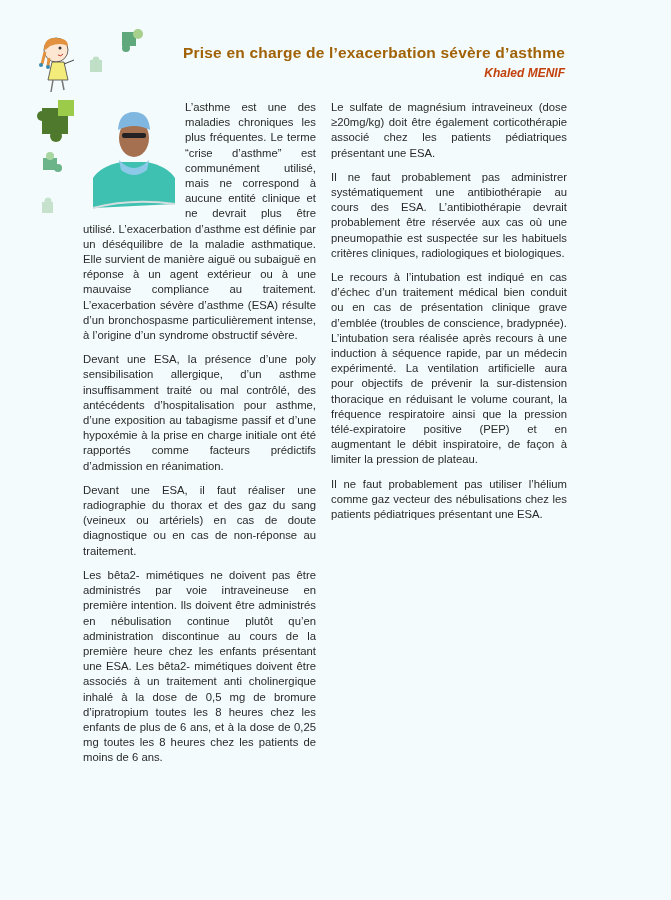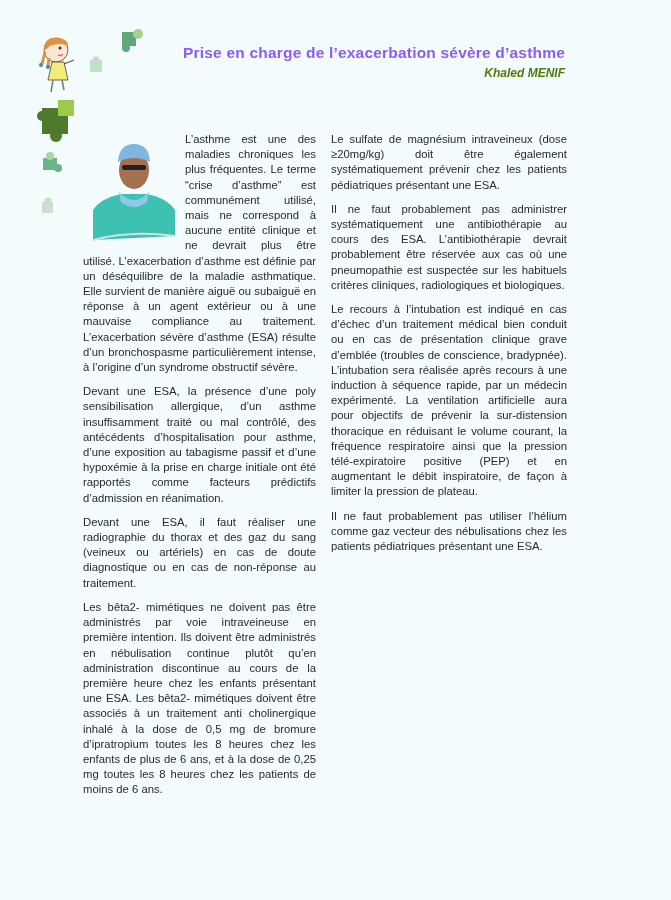--- a/index.html
+++ b/index.html
@@ -6,30 +6,30 @@
   body {
     width:671px; height:900px; overflow:hidden;
     background:#f3fbfc;
     font-family:"Liberation Sans", "DejaVu Sans", sans-serif;
     color:#2a2a2a;
     position:relative;
   }
   .title {
     position:absolute; left:150px; top:44px; width:415px;
     text-align:right;
-    color:#8b5cf6; font-size:15.5px; font-weight:bold; letter-spacing:0.2px;
+    color:#a16207; font-size:15.5px; font-weight:bold; letter-spacing:0.2px;
   }
   .author {
     position:absolute; left:350px; top:66px; width:215px;
     text-align:right;
-    color:#4d7c0f; font-size:12px; font-weight:bold; font-style:italic;
+    color:#c2410c; font-size:12px; font-weight:bold; font-style:italic;
   }
   .deco { position:absolute; }
   .col {
-    position:absolute; top:132px;
+    position:absolute; top:100px;
     font-size:11.3px; line-height:15.2px;
     text-align:justify;
   }
   .col.left { left:83px; width:233px; }
   .col.right { left:331px; width:236px; }
   .col p { margin:0 0 9px 0; }
   .col p.tight { margin-bottom:0; }
   .photo {
     float:left; width:86px; height:110px; margin:0 8px 2px 8px;
     position:relative;
@@ -91,17 +91,17 @@
       <path d="M2 108 Q40 98 84 104" stroke="#d6dde0" stroke-width="2" fill="none"></path>
     </svg>
   </div>
   <p>L’asthme est une des maladies chroniques les plus fréquentes. Le terme “crise d’asthme” est communément utilisé, mais ne correspond à aucune entité clinique et ne devrait plus être utilisé. L’exacerbation d’asthme est définie par un déséquilibre de la maladie asthmatique. Elle survient de manière aiguë ou subaiguë en réponse à un agent extérieur ou à une mauvaise compliance au traitement. L’exacerbation sévère d’asthme (ESA) résulte d’un bronchospasme particulièrement intense, à l’origine d’un syndrome obstructif sévère.</p>
   <p>Devant une ESA, la présence d’une poly sensibilisation allergique, d’un asthme insuffisamment traité ou mal contrôlé, des antécédents d’hospitalisation pour asthme, d’une exposition au tabagisme passif et d’une hypoxémie à la prise en charge initiale ont été rapportés comme facteurs prédictifs d’admission en réanimation.</p>
   <p>Devant une ESA, il faut réaliser une radiographie du thorax et des gaz du sang (veineux ou artériels) en cas de doute diagnostique ou en cas de non-réponse au traitement.</p>
   <p>Les bêta2- mimétiques ne doivent pas être administrés par voie intraveineuse en première intention. Ils doivent être administrés en nébulisation continue plutôt qu’en administration discontinue au cours de la première heure chez les enfants présentant une ESA. Les bêta2- mimétiques doivent être associés à un traitement anti cholinergique inhalé à la dose de 0,5 mg de bromure d’ipratropium toutes les 8 heures chez les enfants de plus de 6 ans, et à la dose de 0,25 mg toutes les 8 heures chez les patients de moins de 6 ans.</p>
 </div>
 
 <div class="col right">
-  <p>Le sulfate de magnésium intraveineux (dose ≥20mg/kg) doit être également systématiquement prévenir chez les patients pédiatriques présentant une ESA.</p>
+  <p>Le sulfate de magnésium intraveineux (dose ≥20mg/kg) doit être également corticothérapie associé chez les patients pédiatriques présentant une ESA.</p>
   <p>Il ne faut probablement pas administrer systématiquement une antibiothérapie au cours des ESA. L’antibiothérapie devrait probablement être réservée aux cas où une pneumopathie est suspectée sur les habituels critères cliniques, radiologiques et biologiques.</p>
   <p>Le recours à l’intubation est indiqué en cas d’échec d’un traitement médical bien conduit ou en cas de présentation clinique grave d’emblée (troubles de conscience, bradypnée). L’intubation sera réalisée après recours à une induction à séquence rapide, par un médecin expérimenté. La ventilation artificielle aura pour objectifs de prévenir la sur-distension thoracique en réduisant le volume courant, la fréquence respiratoire ainsi que la pression télé-expiratoire positive (PEP) et en augmentant le débit inspiratoire, de façon à limiter la pression de plateau.</p>
   <p>Il ne faut probablement pas utiliser l’hélium comme gaz vecteur des nébulisations chez les patients pédiatriques présentant une ESA.</p>
 </div>
 
 </body></html>

